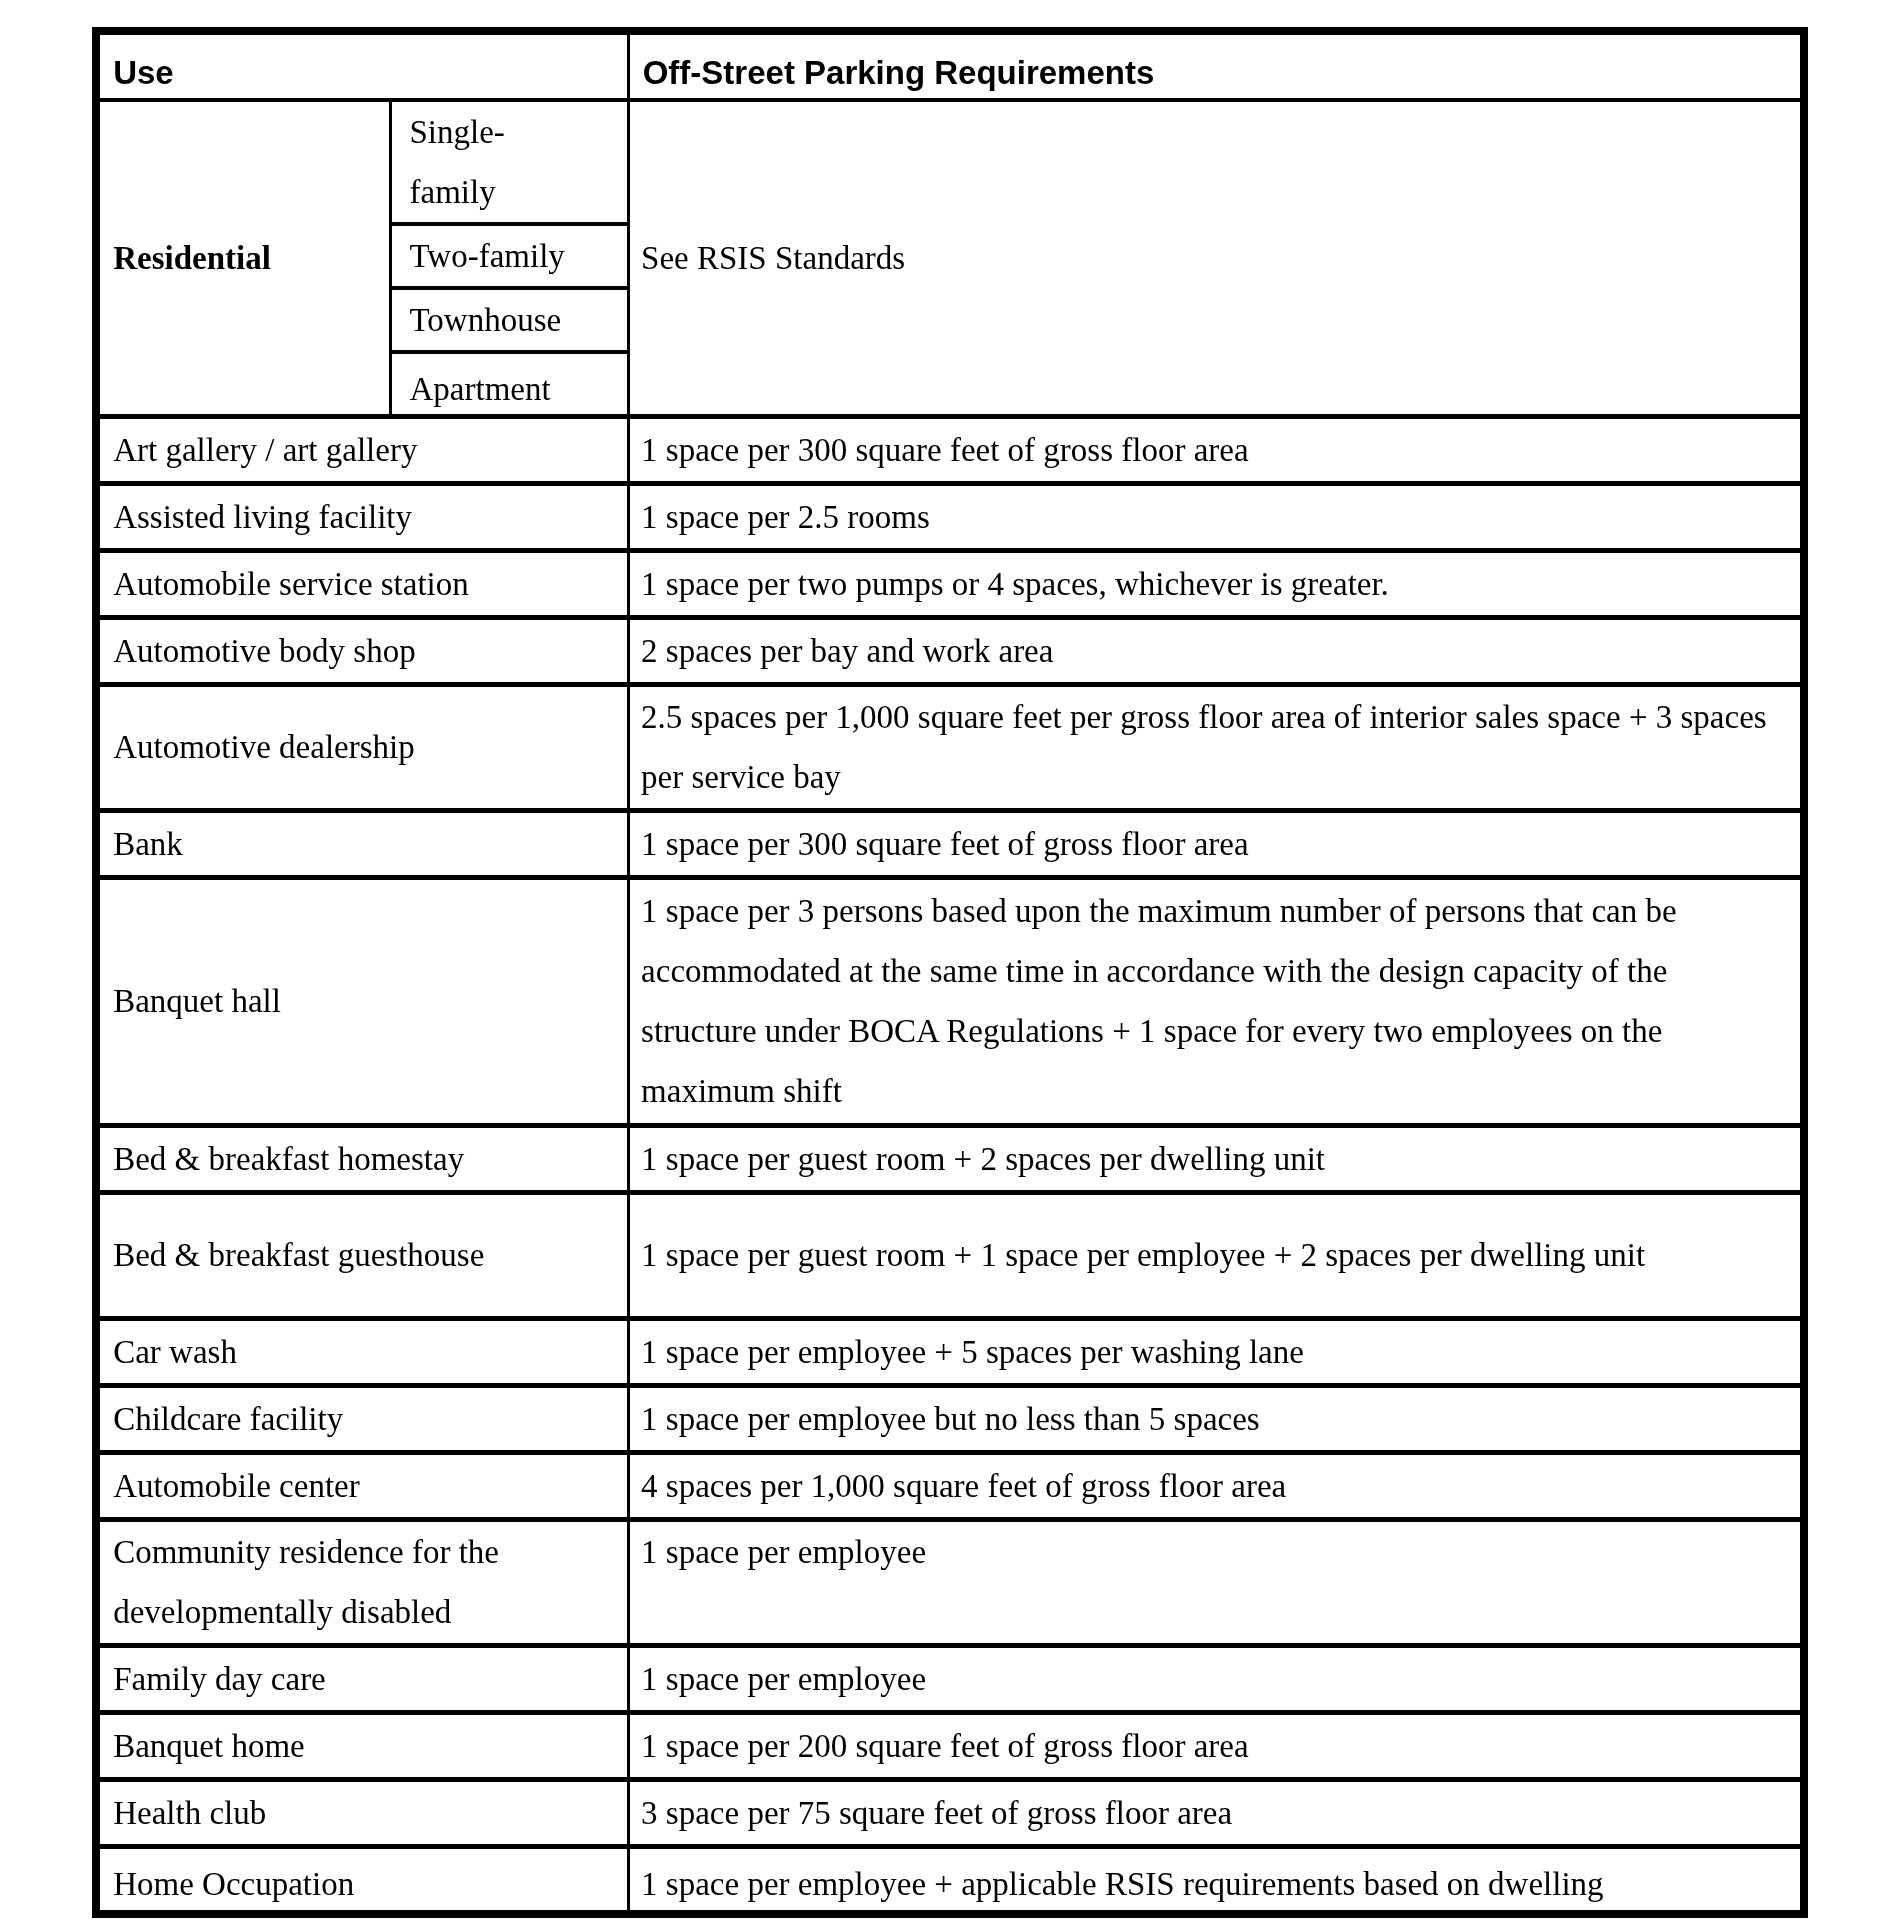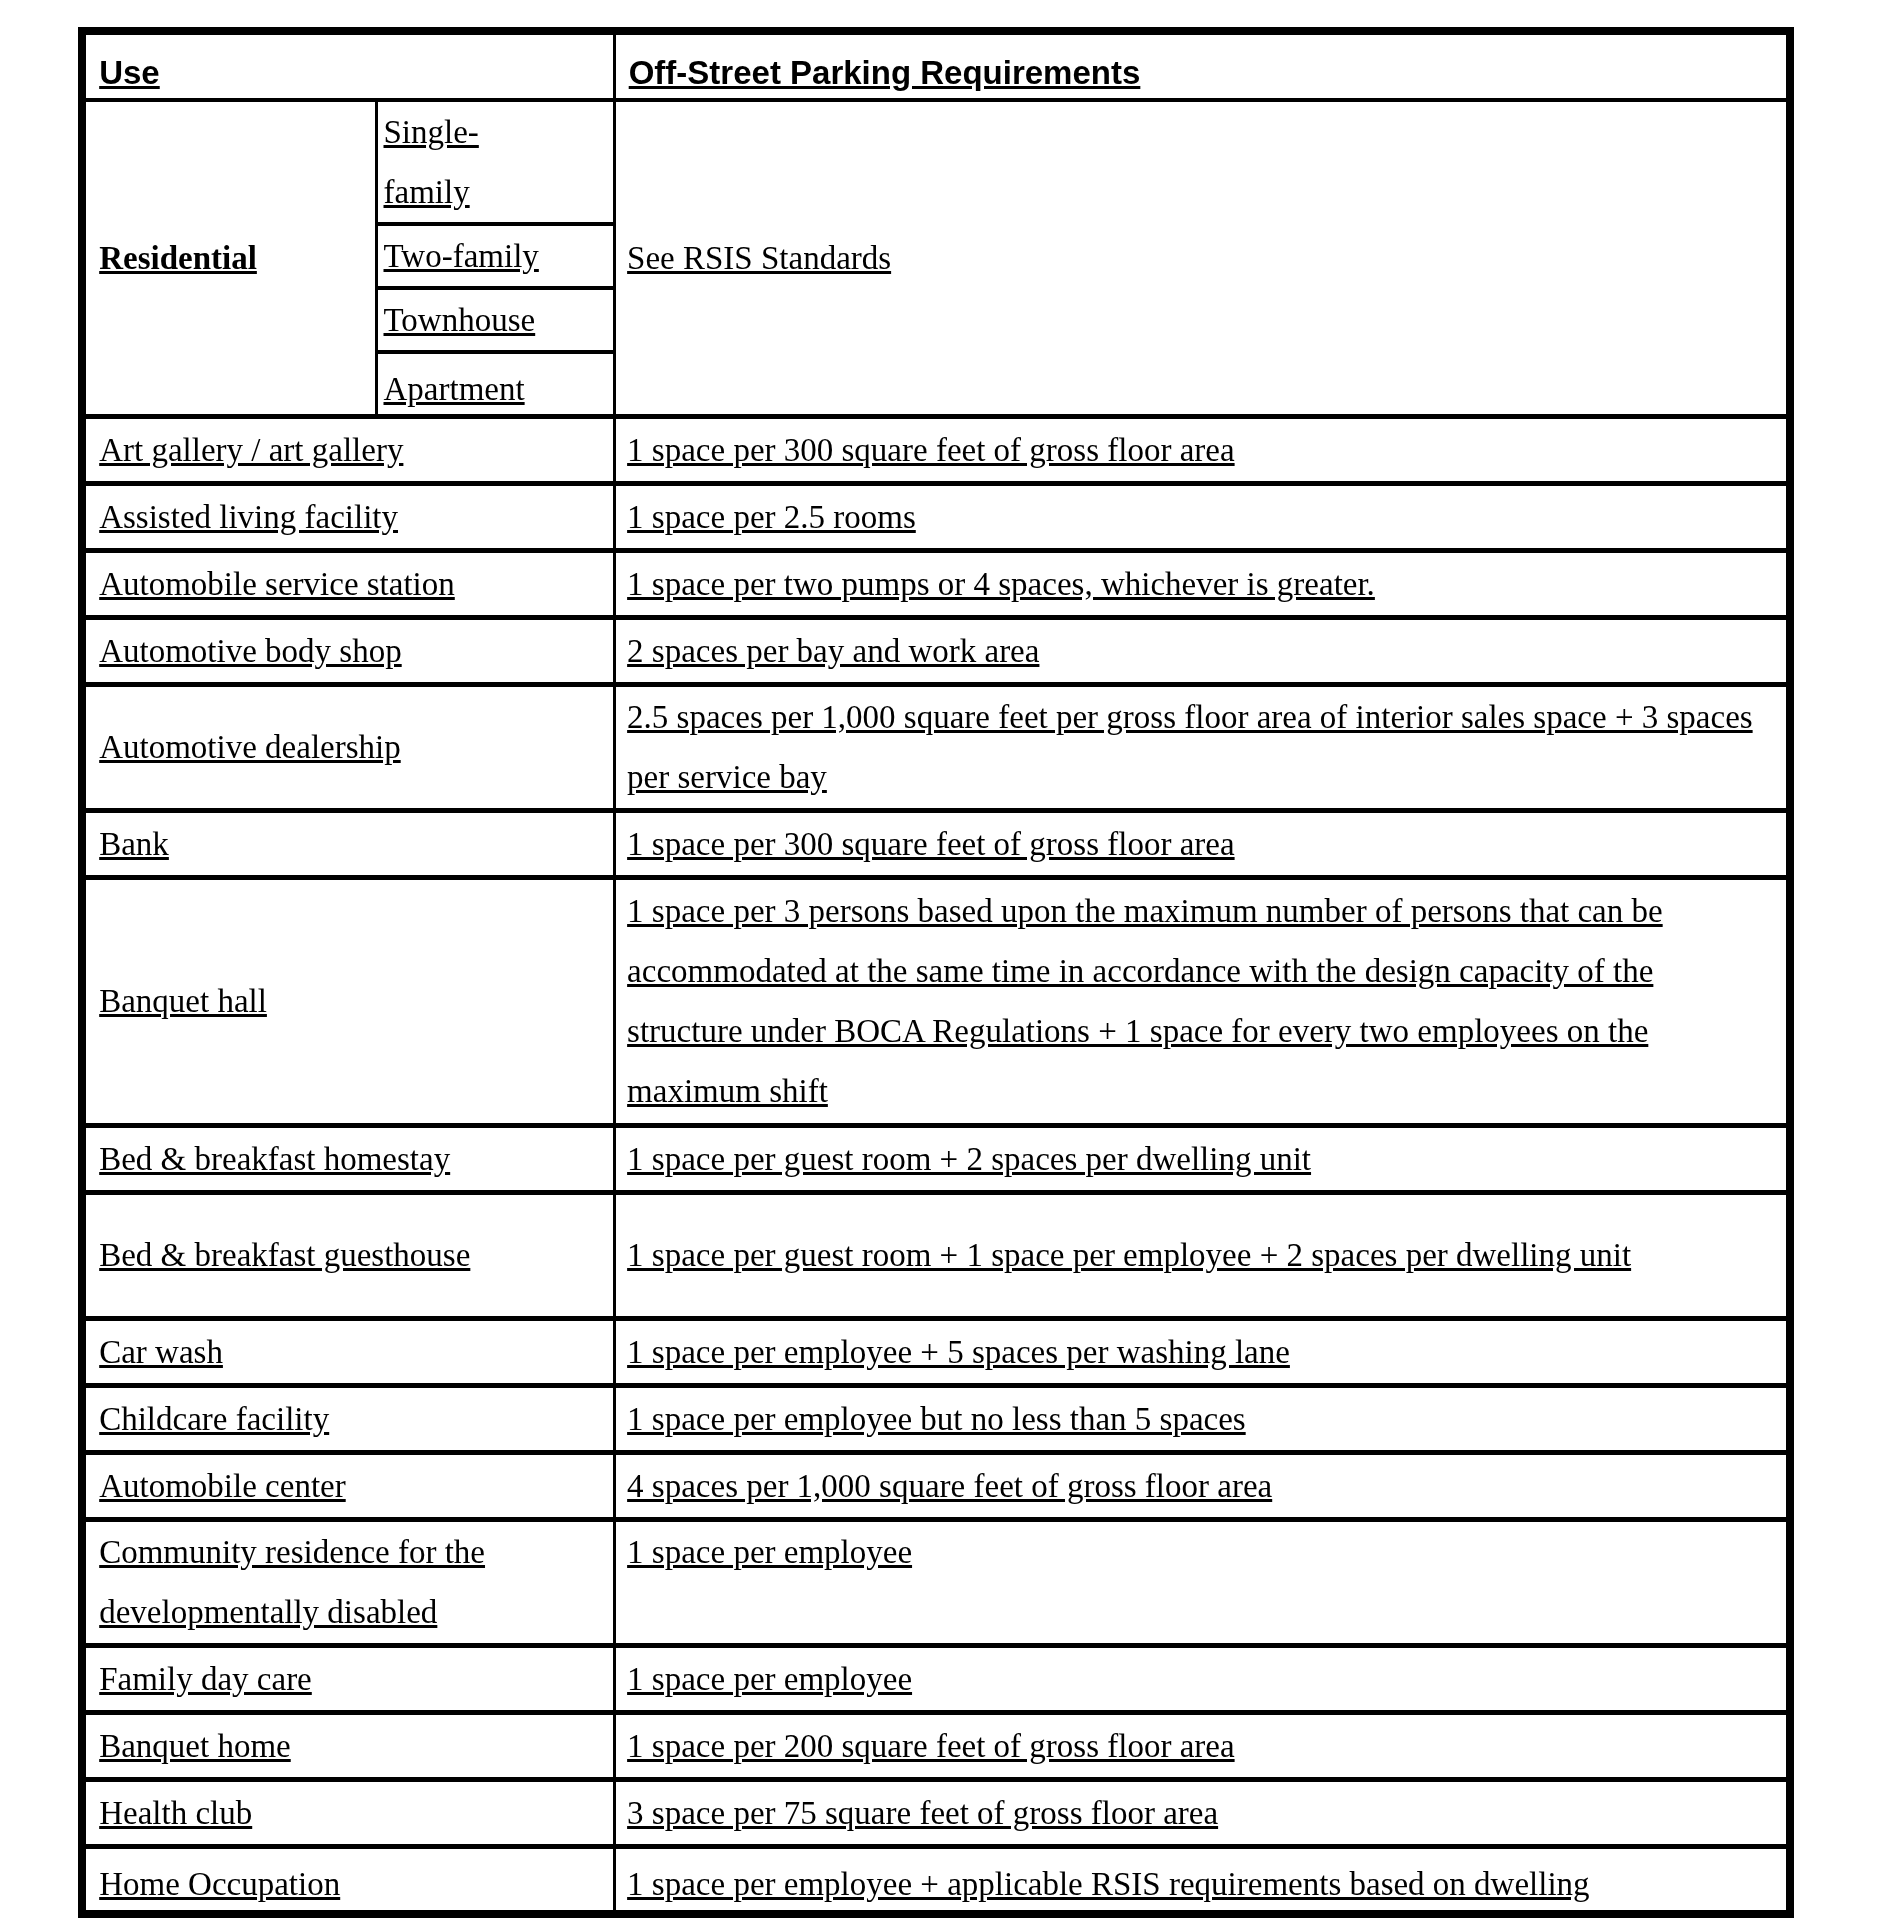--- a/index.html
+++ b/index.html
@@ -1,48 +1,47 @@
 <!DOCTYPE html>
 <html style="font-size:13.2px"><head>
 <meta charset="utf-8">
 <style>
   html, body { margin: 0; padding: 0; background: #ffffff; }
   body { width: 1897px; height: 1923px; position: relative; overflow: hidden; }
   .tbl {
     position: absolute;
-    left: 78px; top: 26.5px;
+    left: 92px; top: 26.5px;
     width: 1716px;
     border-collapse: collapse;
     table-layout: fixed;
     color: #000;
     font-family: "Liberation Serif", "DejaVu Serif", serif;
     font-size: 33px;
     line-height: 60px;
     border: 8.3px solid #000;
-    text-decoration: underline;
   }
   .tbl td, .tbl th {
     border: 3.3px solid #000;
     padding: 0 11.6px 0 13.2px;
     vertical-align: middle;
     text-align: left;
     font-weight: normal;
     overflow: hidden;
   }
   .tbl .hdr th {
     font-family: "Liberation Sans", "DejaVu Sans", sans-serif;
     font-weight: bold;
     font-size: 33px;
     height: 63px;
     vertical-align: bottom;
     line-height: 51px;
     border-bottom-width: 4.1px;
   }
   .tbl .bold { font-weight: bold; }
-  .tbl .sub { padding-left: 6px; }
+  .tbl .sub { padding-left: 18px; }
   .tbl tr.row td { border-top-width: 5px; }
   .tbl td.req { padding-left: 11.6px; }
   .c1 { width: 294px; }
   .c2 { width: 238px; }
   .c3 { width: auto; }
   .rh-1 { height: 62px; }
 </style>
 </head>
 <body>
 

